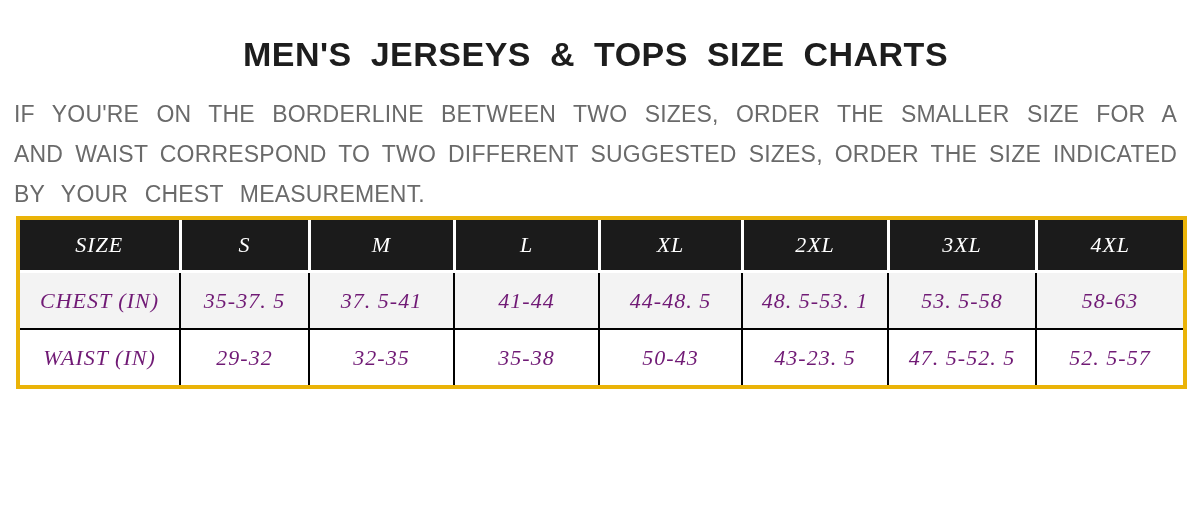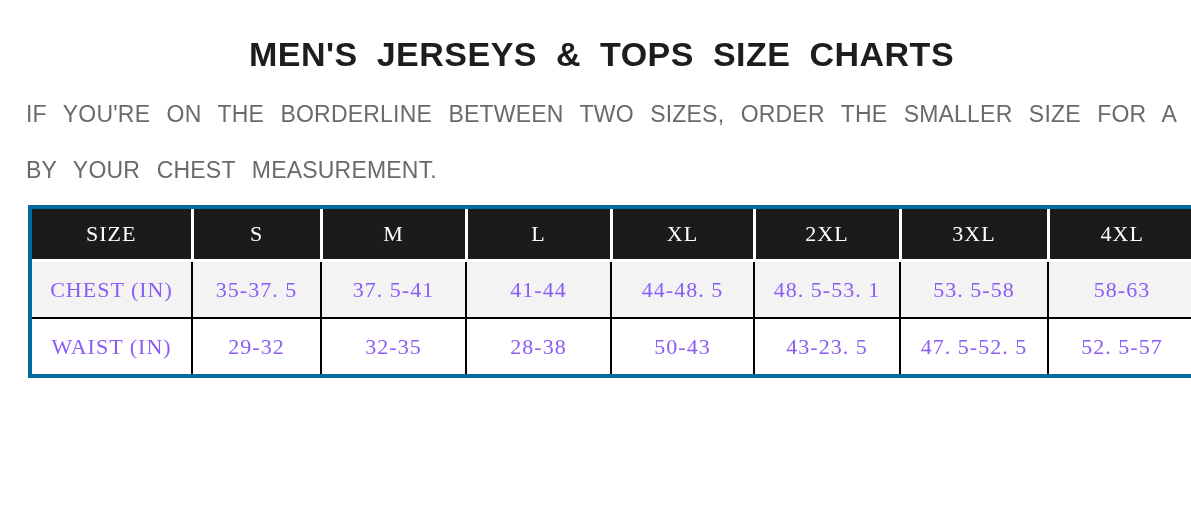--- a/index.html
+++ b/index.html
@@ -1,79 +1,81 @@
 <!DOCTYPE html>
 <html><head>
 <meta charset="utf-8">
 <style>
   html, body { margin: 0; padding: 0; background: #ffffff; }
   body {
     width: 1191px; height: 510px; overflow: hidden;
     font-family: "Liberation Sans", sans-serif;
     -webkit-font-smoothing: antialiased;
   }
-  .page { padding-top: 34px; padding-left: 12px; }
+  .page { padding-top: 34px; }
 
   .title {
     text-align: center;
     font-size: 34px;
     font-weight: bold;
     color: #1d1d1d;
     line-height: 40px;
     letter-spacing: 0.5px;
     word-spacing: 9px;
     white-space: nowrap;
   }
 
   .intro {
     margin: 20px 14px 0 14px;
     color: #6a6a6a;
     font-size: 23px;
     line-height: 40px;
     letter-spacing: 0.2px;
   }
-  .intro-line { text-align: justify; text-align-last: justify; margin-top: 16px; }
+  .intro-line { text-align: justify; text-align-last: justify; }
   .intro-line.last { text-align: right; text-align-last: left; word-spacing: 10px; }
 
   table.size-chart {
     border-collapse: collapse;
     table-layout: fixed;
     width: 1167px;
-    margin: 15px 0 0 16px;
-    border: 4px solid #0369a1;
+    margin: 2px 0 0 16px;
+    border: 4px solid #eab308;
     font-family: "Liberation Serif", "DejaVu Serif", serif;
     font-size: 22px;
     letter-spacing: 1px;
+    font-style: italic;
   }
   table.size-chart th {
     background: #1b1b1b;
     color: #ffffff;
     border: 3px solid #ffffff;
     font-weight: normal;
     height: 48px;
     text-align: center;
   }
   table.size-chart td {
     border: 2px solid #000000;
     height: 53px;
     text-align: center;
-    color: #8b5cf6;
+    color: #701a75;
     background: #ffffff;
   }
   table.size-chart tr.alt td { background: #f3f3f3; }
 </style>
 </head>
 <body>
 
 <div class="page">
 
   <div class="title">MEN'S JERSEYS &amp; TOPS SIZE CHARTS</div>
 
   <div class="intro">
     <div class="intro-line">IF YOU'RE ON THE BORDERLINE BETWEEN TWO SIZES, ORDER THE SMALLER SIZE FOR A</div>
+    <div class="intro-line">AND WAIST CORRESPOND TO TWO DIFFERENT SUGGESTED SIZES, ORDER THE SIZE INDICATED</div>
     <div class="intro-line last">BY YOUR CHEST MEASUREMENT.</div>
   </div>
 
   <table class="size-chart">
     <colgroup>
       <col style="width:162px">
       <col style="width:129px">
       <col style="width:145px">
       <col style="width:145px">
       <col style="width:143px">
@@ -101,21 +103,21 @@
         <td>41-44</td>
         <td>44-48. 5</td>
         <td>48. 5-53. 1</td>
         <td>53. 5-58</td>
         <td>58-63</td>
       </tr>
       <tr>
         <td>WAIST (IN)</td>
         <td>29-32</td>
         <td>32-35</td>
-        <td>28-38</td>
+        <td>35-38</td>
         <td>50-43</td>
         <td>43-23. 5</td>
         <td>47. 5-52. 5</td>
         <td>52. 5-57</td>
       </tr>
     </tbody>
   </table>
 
 </div>
 

